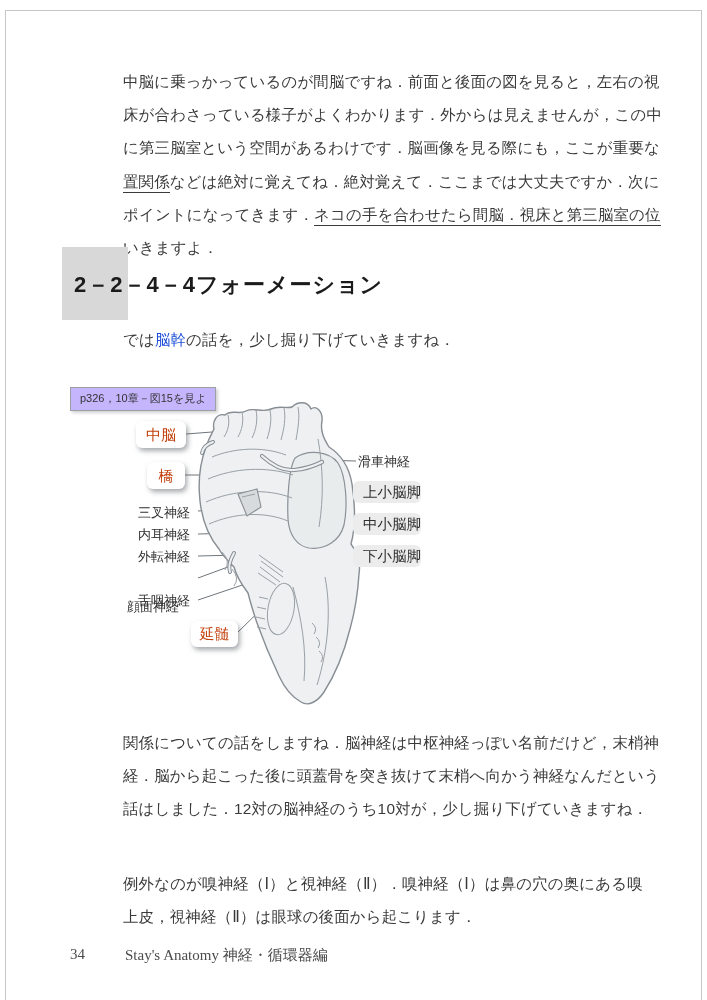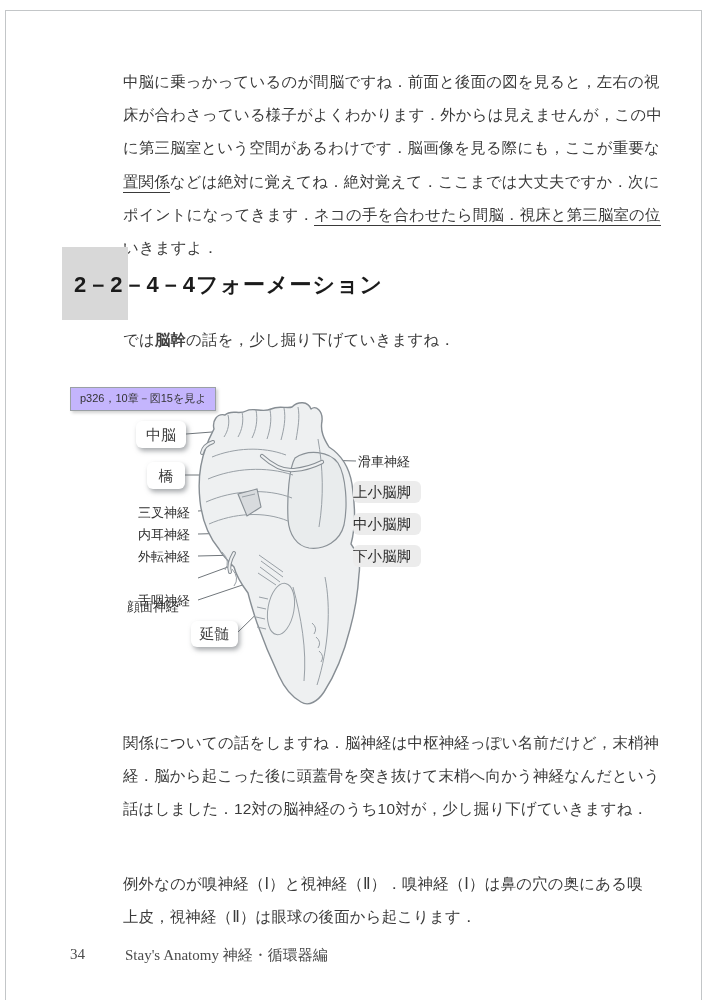--- a/index.html
+++ b/index.html
@@ -11,43 +11,43 @@
   }
   .page-frame{
     position:absolute;left:5px;top:10px;width:695px;height:1010px;
     border-left:1px solid #c3c6c8;border-top:1px solid #c3c6c8;border-right:1px solid #c3c6c8;
     pointer-events:none;
   }
   
   .para{position:absolute;left:123px;width:540px;font-size:15.4px;line-height:33.2px;letter-spacing:.2px;}
   .para .ln{white-space:nowrap;}
   .u{border-bottom:1px solid #3a3a3a;padding-bottom:2.5px;}
-  .b{font-weight:bold;color:#404040;}
+  .b{font-weight:normal;color:#1d4ed8;}
   
   .head-square{position:absolute;left:62px;top:247px;width:66px;height:73px;background:#d8d8d8;}
   .head-text{
     position:absolute;left:74px;top:270px;font-size:22px;font-weight:bold;color:#1b1b1b;
     letter-spacing:1px;white-space:nowrap;
   }
   
   .figure{position:absolute;left:62px;top:385px;width:580px;height:330px;}
   .figure svg{position:absolute;left:0;top:0;}
   .ref-box{
     position:absolute;left:8px;top:2px;background:#c4b5fd;border:1px solid #9aa0a4;
     box-shadow:2px 2px 3px rgba(0,0,0,.18);padding:3px 9px 4px;font-size:11px;color:#333;
     white-space:nowrap;z-index:2;text-align:center;
   }
   .wbox{
     position:absolute;background:#fff;border-radius:6px;z-index:2;
     box-shadow:2px 3px 5px rgba(95,100,105,.55);
-    font-size:15px;color:#404040;text-align:center;
+    font-size:15px;color:#c2410c;text-align:center;
   }
   .gbox{
     position:absolute;left:291px;width:68px;height:22px;line-height:22px;border-radius:6px;
-    background:#ececec;font-size:14.5px;color:#2e2e2e;text-align:left;z-index:2;
+    background:#ececec;font-size:14.5px;color:#2e2e2e;text-align:right;z-index:2;
   }
   .plabel{position:absolute;font-size:13px;color:#2e2e2e;white-space:nowrap;z-index:2;}
   
   .footer{position:absolute;top:946px;font-size:15px;color:#4c4c4c;
     font-family:"Liberation Serif","DejaVu Serif",serif;white-space:nowrap;}
 </style>
 </head>
 <body>
 
 <div class="page-frame"></div>

